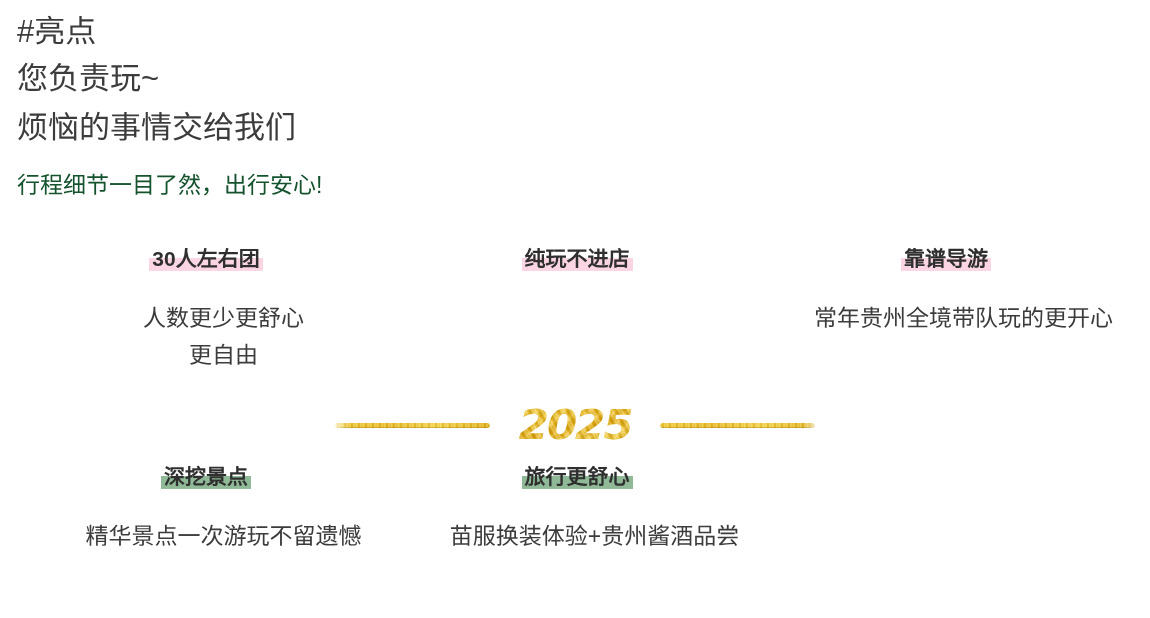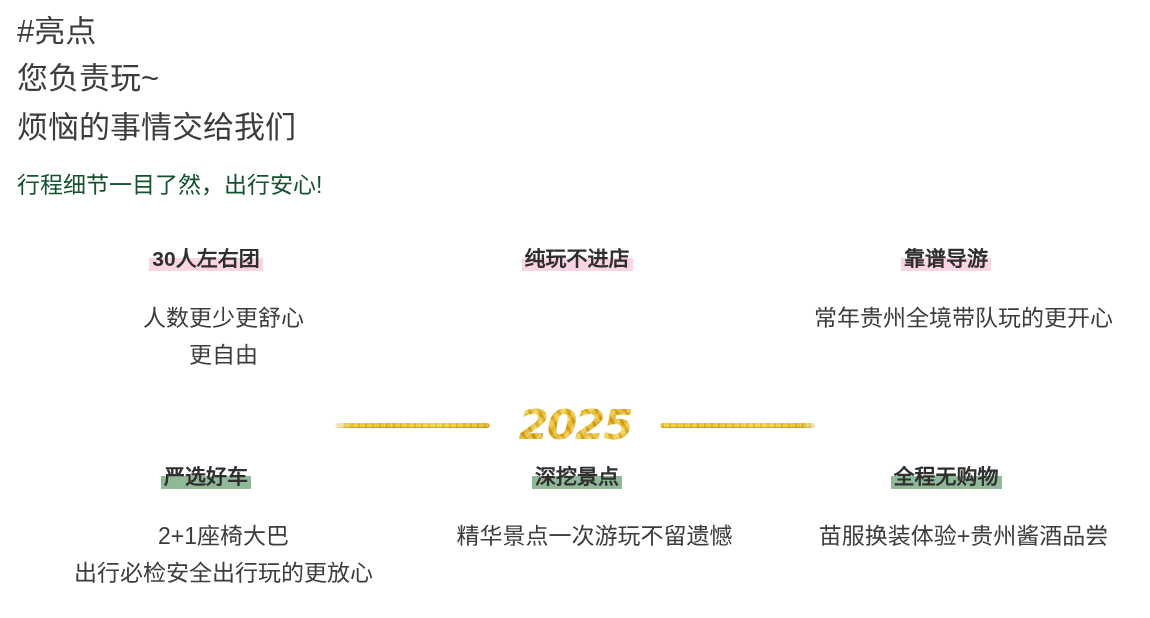--- a/index.html
+++ b/index.html
@@ -210,43 +210,34 @@
   </div>
 
   <div class="divider">
     <span class="div-rule left"></span>
     <span class="div-year">2025</span>
     <span class="div-rule right"></span>
   </div>
 
   <div class="features row-bottom">
 
-    <div class="feature">
-      <div class="feature-title-wrap">
-        <span class="feature-title hl-green">严选好车</span>
-      </div>
-      <div class="feature-lines">
-        <div class="feature-line">2+1座椅大巴</div>
-        <div class="feature-line">出行必检安全出行玩的更放心</div>
-      </div>
-    </div>
 
     <div class="feature">
       <div class="feature-title-wrap">
         <span class="feature-title hl-green">深挖景点</span>
       </div>
       <div class="feature-lines">
         <div class="feature-line">精华景点一次游玩不留遗憾</div>
         <div class="feature-line"></div>
       </div>
     </div>
 
     <div class="feature">
       <div class="feature-title-wrap">
-        <span class="feature-title hl-green">全程无购物</span>
+        <span class="feature-title hl-green">旅行更舒心</span>
       </div>
       <div class="feature-lines">
         <div class="feature-line">苗服换装体验+贵州酱酒品尝</div>
       </div>
     </div>
 
   </div>
 
 </div>
 

